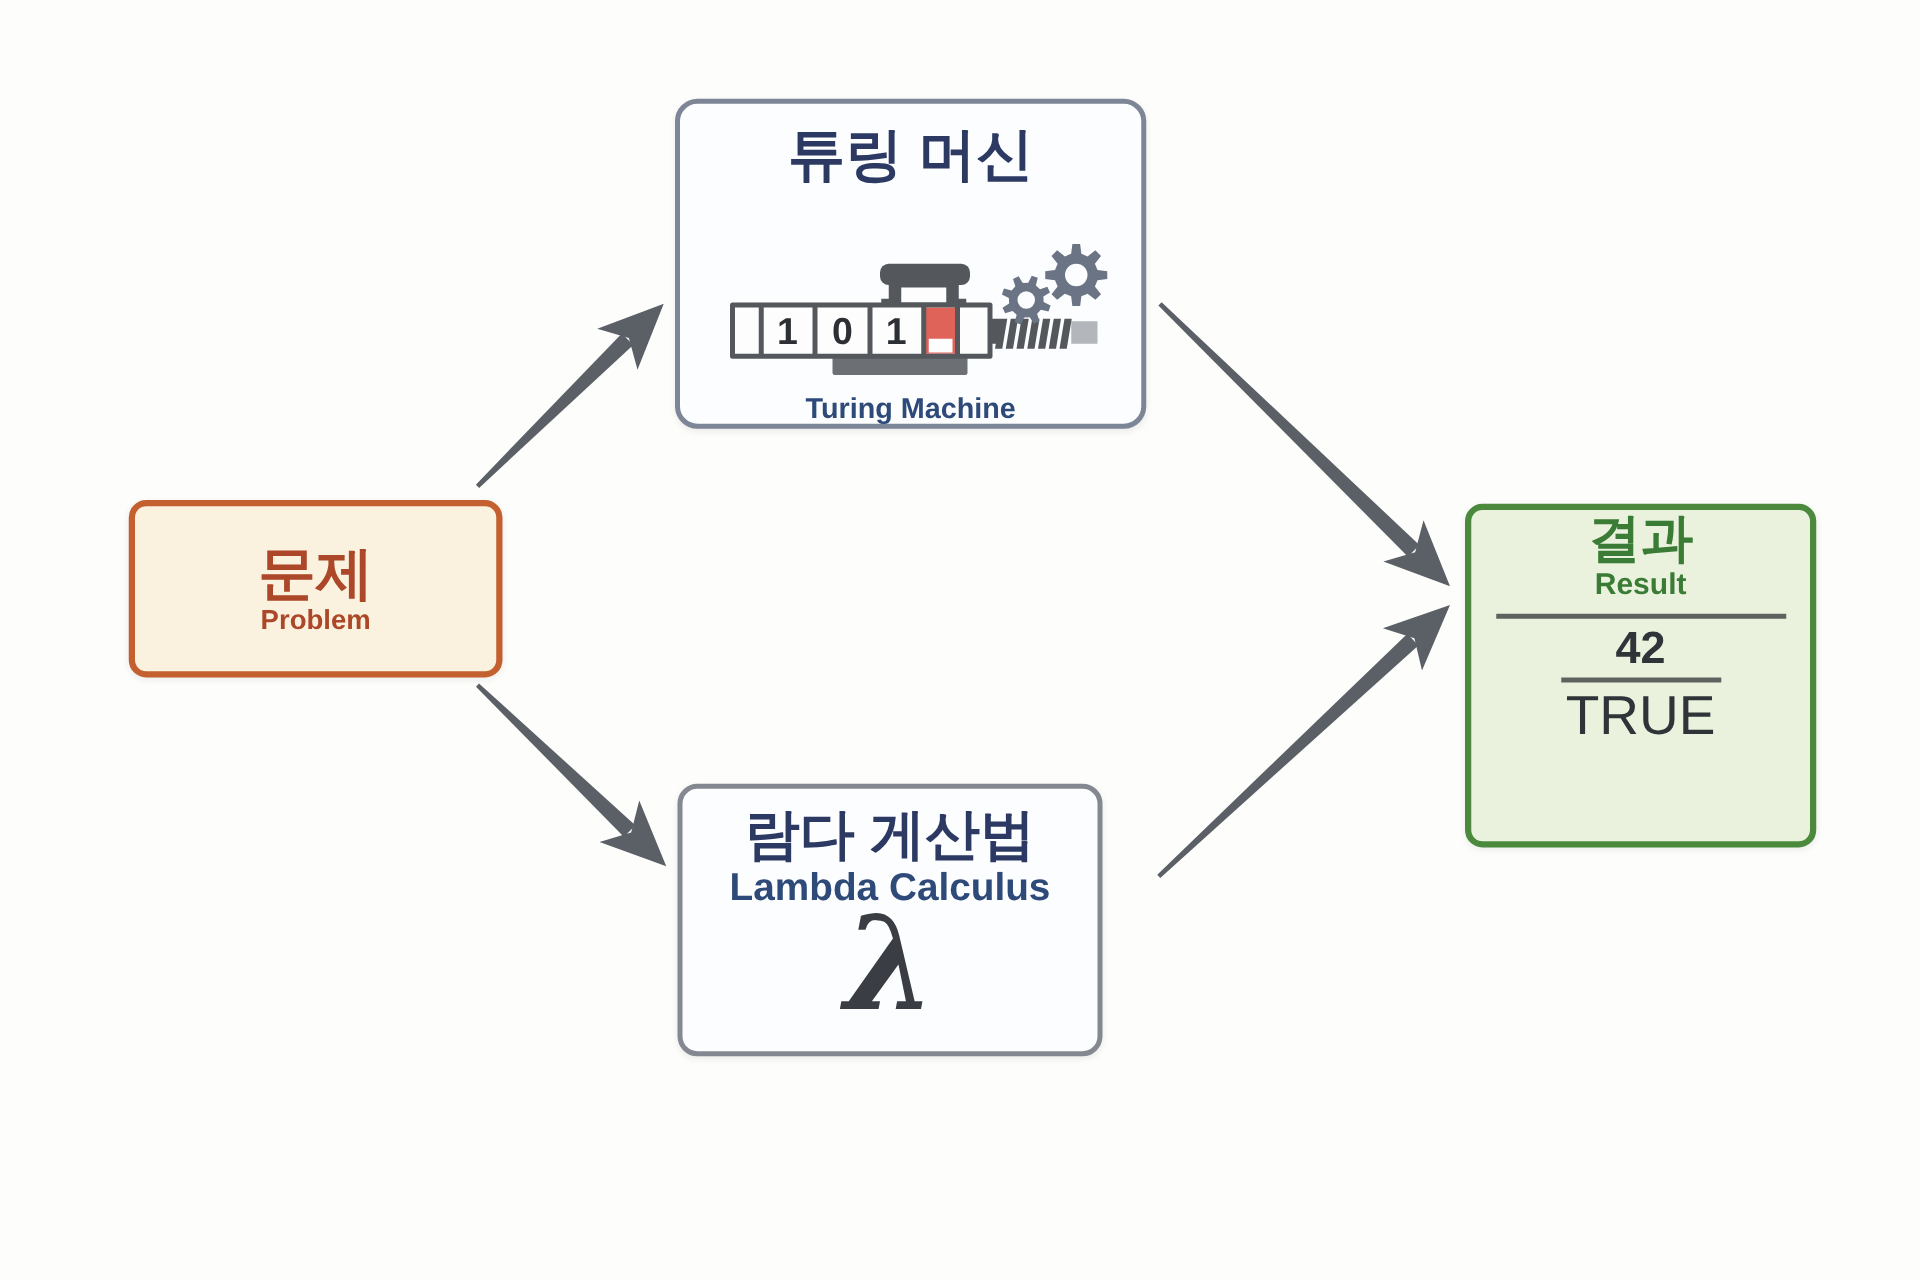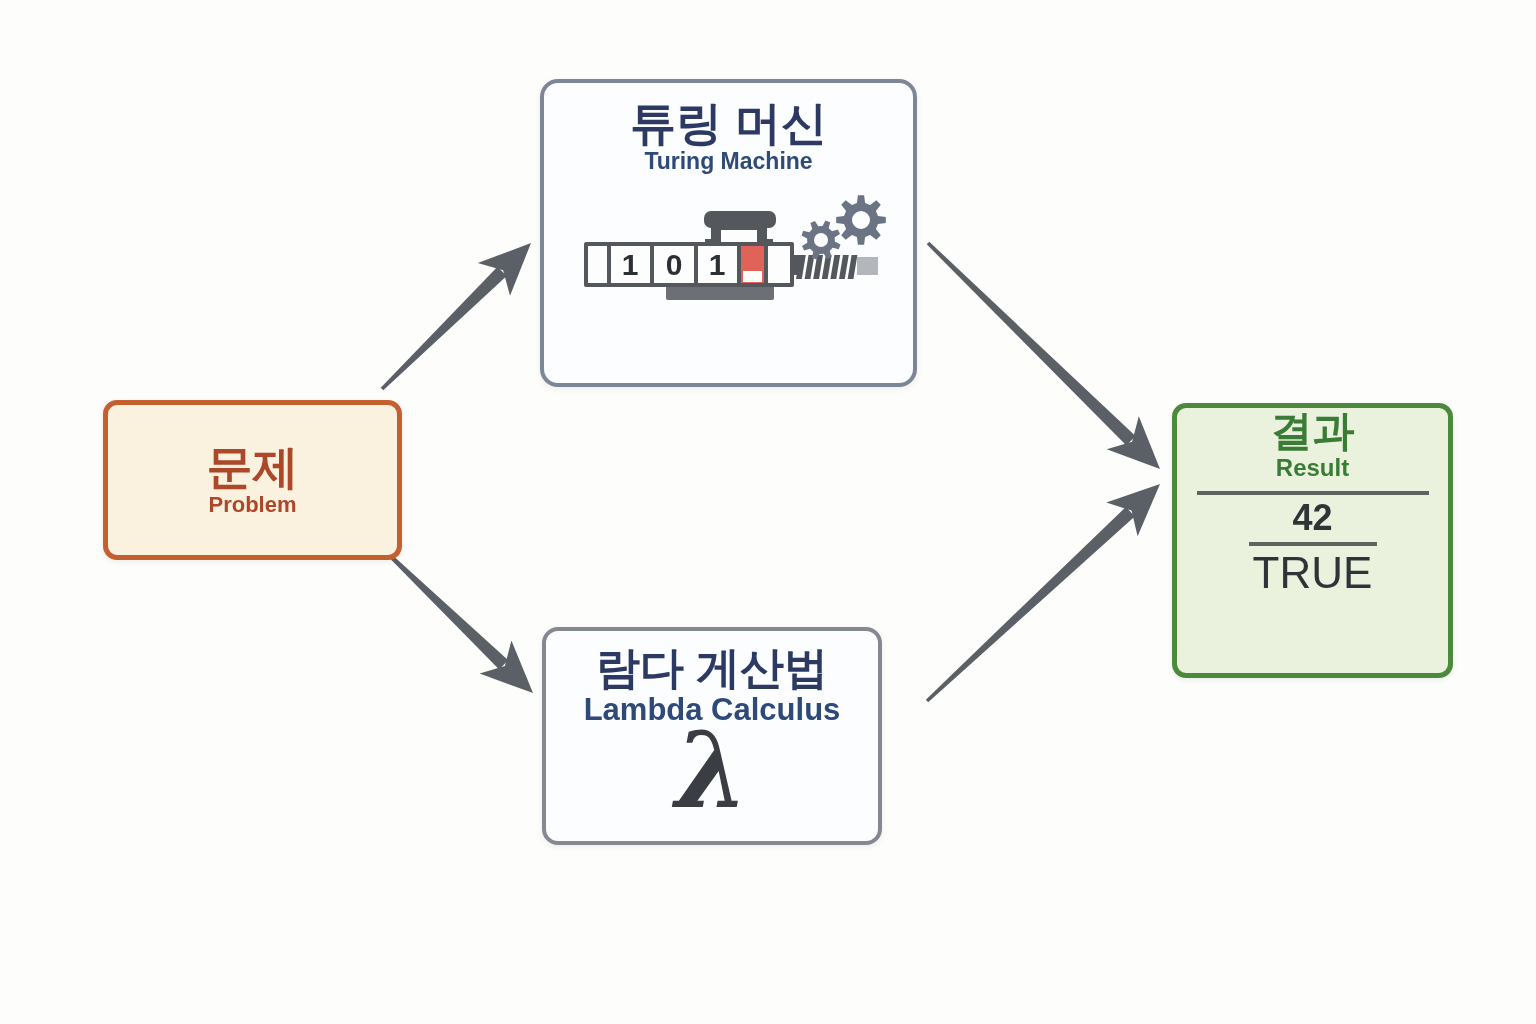--- a/index.html
+++ b/index.html
@@ -4,30 +4,30 @@
 <style>
   html,body{margin:0;padding:0;width:1536px;height:1024px;overflow:hidden;
     font-family:"Liberation Sans","DejaVu Sans",sans-serif;background:var(--bg,#fdfdfc);}
   #canvas{position:relative;width:1536px;height:1024px;background:var(--bg,#fdfdfc);}
   #arrows{position:absolute;left:0;top:0;pointer-events:none;}
 
   .node{position:absolute;box-sizing:border-box;display:flex;flex-direction:column;
     align-items:center;text-align:center;}
 
   
-  .problem{left:103px;top:400px;width:299px;height:160px;background:var(--problem-fill);
+  .problem{left:103px;top:400px;width:299px;height:142px;background:var(--problem-fill);
     border:5px solid var(--problem-border);border-radius:14px;justify-content:center;
     box-shadow:0 2px 6px rgba(0,0,0,.07);}
   .problem .ko{font-size:46px;font-weight:bold;color:var(--problem-text);line-height:1.08;}
   .problem .en{font-size:22px;font-weight:bold;color:var(--problem-text);line-height:1.15;}
 
   
-  .turing{left:540px;top:79px;width:377px;height:308px;background:var(--box-fill);
+  .turing{left:540px;top:79px;width:377px;height:264px;background:var(--box-fill);
     border:4px solid var(--box-border-turing);border-radius:18px;
-    box-shadow:0 2px 6px rgba(0,0,0,.07);padding-top:16px;}
+    box-shadow:0 2px 6px rgba(0,0,0,.07);padding-top:16px;justify-content:space-between;}
   .turing .ko{font-size:46px;font-weight:bold;color:var(--navy-ko);line-height:1.05;}
   .turing .en{font-size:23px;font-weight:bold;color:var(--navy-en);line-height:1.1;margin-top:2px;}
   .tm-icon{position:absolute;left:20px;top:106px;width:330px;height:120px;}
 
   
   .lambda{left:542px;top:627px;width:340px;height:218px;background:var(--box-fill);
     border:4px solid var(--box-border-lambda);border-radius:16px;
     box-shadow:0 2px 6px rgba(0,0,0,.07);padding-top:14px;}
   .lambda .ko{font-size:44px;font-weight:bold;color:var(--navy-ko);line-height:1.05;}
   .lambda .en{font-size:31px;font-weight:bold;color:var(--navy-en);line-height:1.1;margin-top:2px;}

